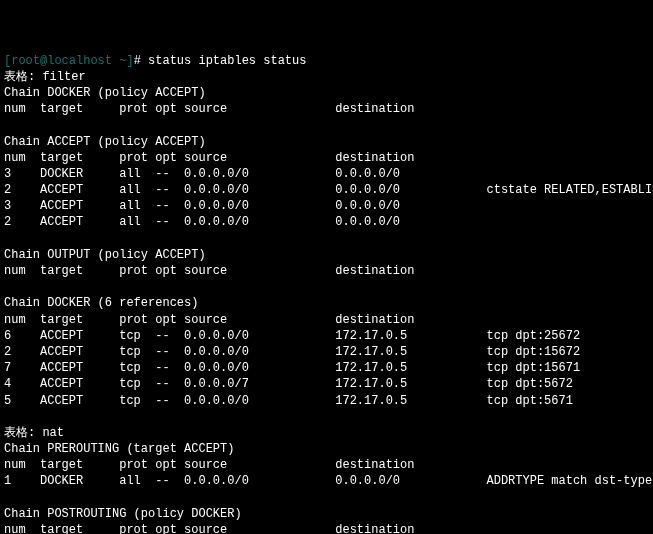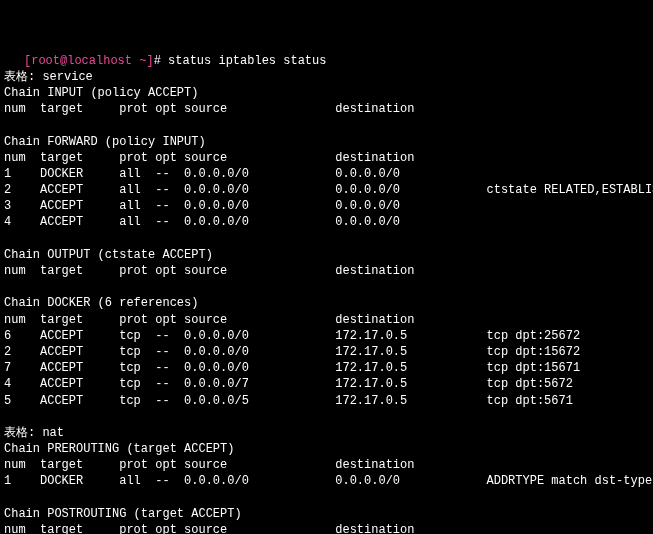--- a/index.html
+++ b/index.html
@@ -5,56 +5,56 @@
   body {
     background: #000;
     color: #fff;
     font-family: "Courier New", Courier, monospace;
     font-size: 12px;
     margin: 0;
     padding: 4px;
     white-space: pre;
     line-height: 1.35;
   }
-  .prompt-root { color: #ec4899; margin-left: 20px; }
+  .prompt-root { color: #0f766e; }
   .prompt-rest { color: #fff; }
 </style>
 </head>
 <body>
 
 
 <div><span class="prompt-root">[root@localhost ~]</span><span class="prompt-rest"># </span><span>status iptables status</span>
-<span>表格: service</span>
-<span>Chain INPUT (policy ACCEPT)</span>
+<span>表格: filter</span>
+<span>Chain DOCKER (policy ACCEPT)</span>
 <span>num  target     prot opt source               destination</span>
 
-<span>Chain FORWARD (policy INPUT)</span>
+<span>Chain ACCEPT (policy ACCEPT)</span>
 <span>num  target     prot opt source               destination</span>
-<span>1    DOCKER     all  --  0.0.0.0/0            0.0.0.0/0</span>
+<span>3    DOCKER     all  --  0.0.0.0/0            0.0.0.0/0</span>
 <span>2    ACCEPT     all  --  0.0.0.0/0            0.0.0.0/0            ctstate RELATED,ESTABLISHED</span>
 <span>3    ACCEPT     all  --  0.0.0.0/0            0.0.0.0/0</span>
-<span>4    ACCEPT     all  --  0.0.0.0/0            0.0.0.0/0</span>
+<span>2    ACCEPT     all  --  0.0.0.0/0            0.0.0.0/0</span>
 
-<span>Chain OUTPUT (ctstate ACCEPT)</span>
+<span>Chain OUTPUT (policy ACCEPT)</span>
 <span>num  target     prot opt source               destination</span>
 
 <span>Chain DOCKER (6 references)</span>
 <span>num  target     prot opt source               destination</span>
 <span>6    ACCEPT     tcp  --  0.0.0.0/0            172.17.0.5           tcp dpt:25672</span>
 <span>2    ACCEPT     tcp  --  0.0.0.0/0            172.17.0.5           tcp dpt:15672</span>
 <span>7    ACCEPT     tcp  --  0.0.0.0/0            172.17.0.5           tcp dpt:15671</span>
 <span>4    ACCEPT     tcp  --  0.0.0.0/7            172.17.0.5           tcp dpt:5672</span>
-<span>5    ACCEPT     tcp  --  0.0.0.0/5            172.17.0.5           tcp dpt:5671</span>
+<span>5    ACCEPT     tcp  --  0.0.0.0/0            172.17.0.5           tcp dpt:5671</span>
 
 <span>表格: nat</span>
 <span>Chain PREROUTING (target ACCEPT)</span>
 <span>num  target     prot opt source               destination</span>
 <span>1    DOCKER     all  --  0.0.0.0/0            0.0.0.0/0            ADDRTYPE match dst-type LOC</span>
 
-<span>Chain POSTROUTING (target ACCEPT)</span>
+<span>Chain POSTROUTING (policy DOCKER)</span>
 <span>num  target     prot opt source               destination</span>
 
 
 
 
 </div>
 
 
 
 </body></html>

